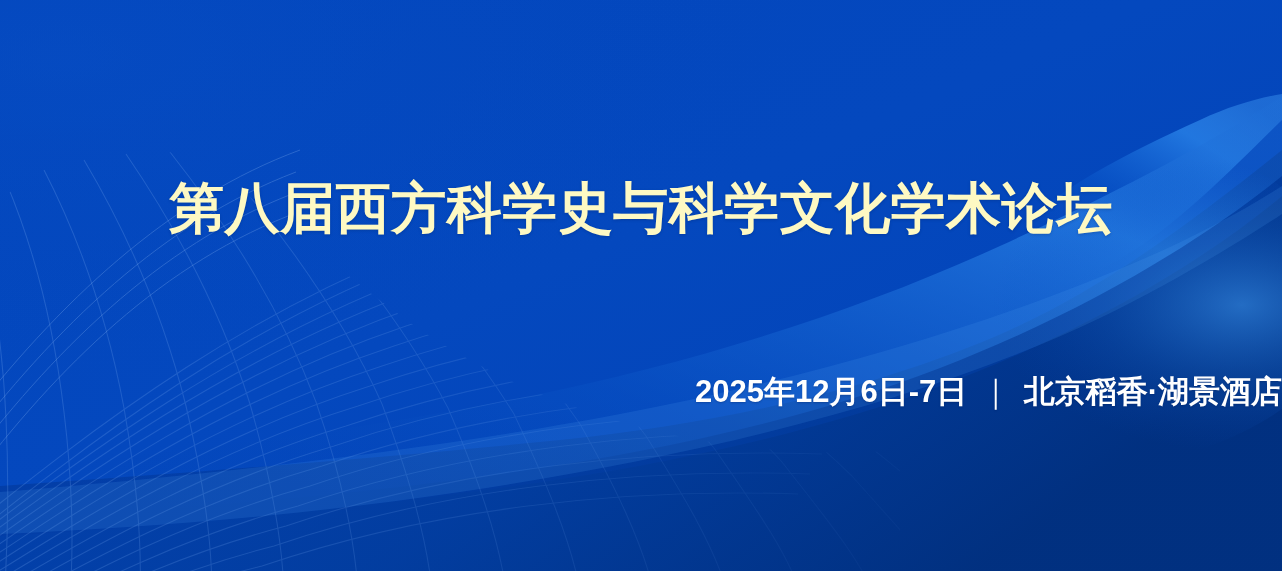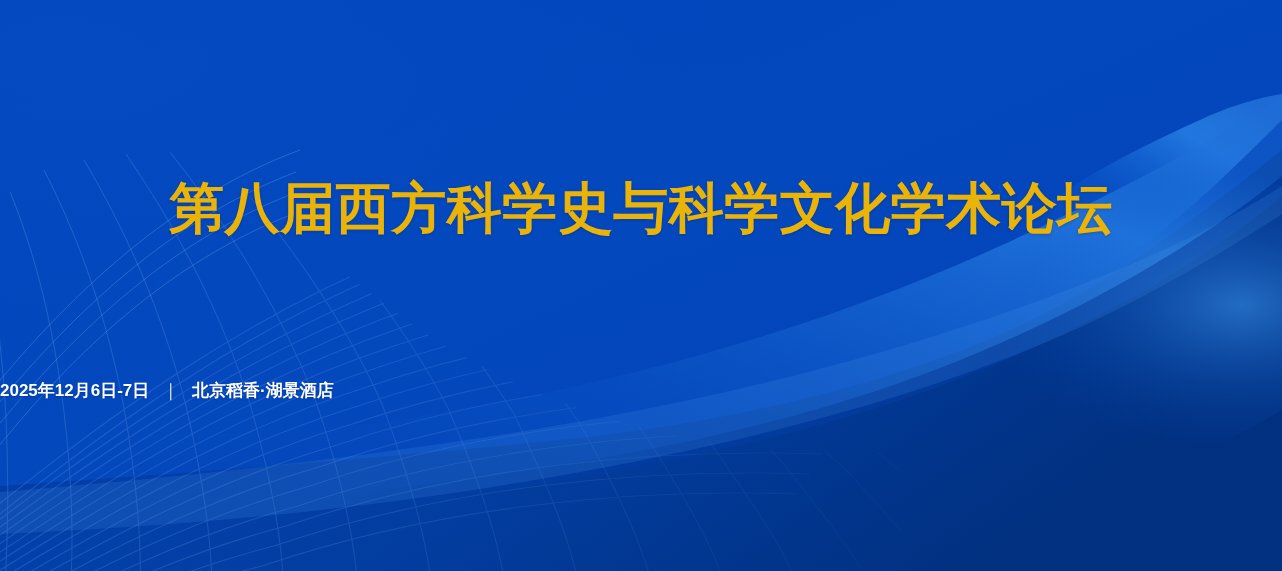--- a/index.html
+++ b/index.html
@@ -26,36 +26,36 @@
     position: absolute;
     inset: 0;
     z-index: 5;
   }
   #title {
     position: absolute;
     left: 0;
     right: 0;
     top: 172px;
     text-align: center;
-    color: #eab308;
+    color: #fef9c3;
     font-size: 55px;
     font-weight: bold;
     letter-spacing: 0.5px;
     line-height: 72px;
     white-space: nowrap;
     text-shadow: 0 1px 3px rgba(0, 20, 70, 0.22);
   }
   #subtitle {
     position: absolute;
     left: 0;
     right: 0;
     top: 374px;
-    text-align: left;
+    text-align: right;
     color: #ffffff;
-    font-size: 17px;
+    font-size: 31px;
     font-weight: bold;
     line-height: 32px;
     white-space: nowrap;
     text-shadow: 0 1px 2px rgba(0, 20, 70, 0.28);
   }
   #subtitle .seg { display: inline-block; vertical-align: middle; }
   #subtitle .sep {
     display: inline-block;
     vertical-align: middle;
     padding: 0 13px;

